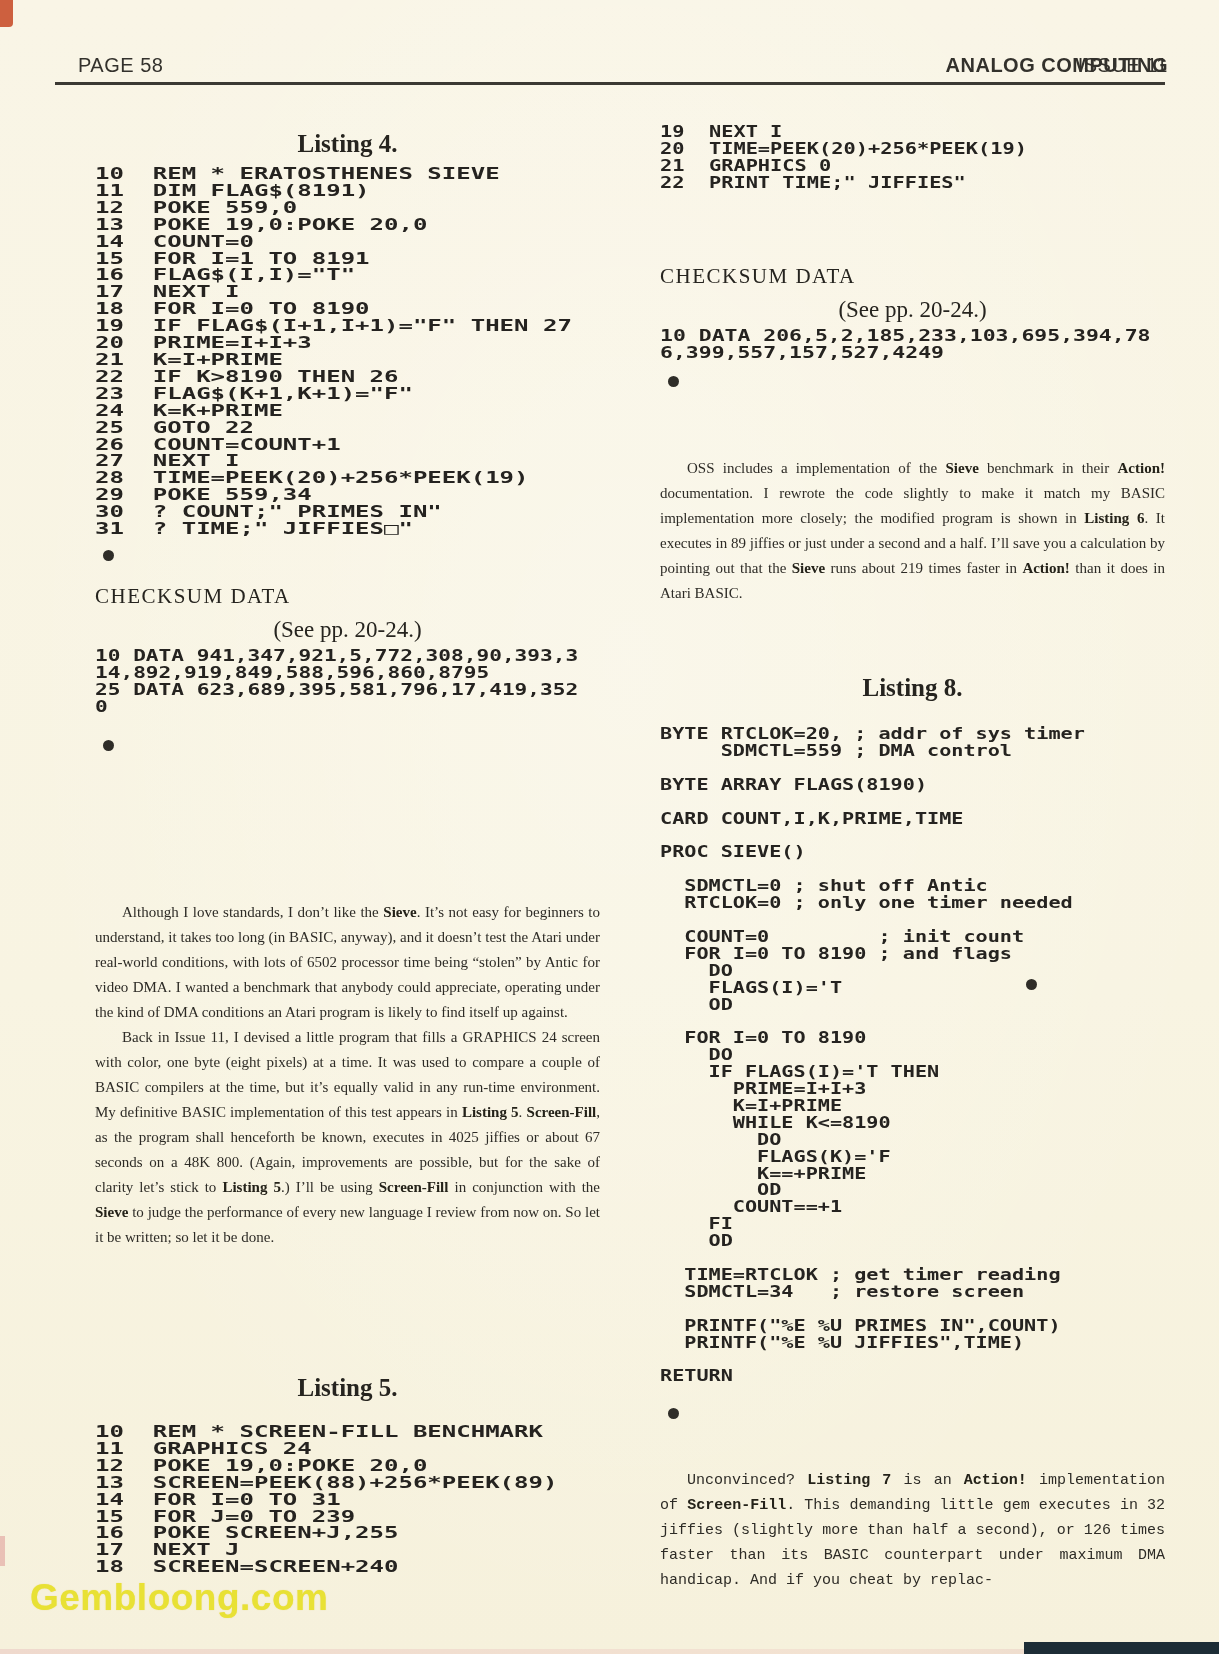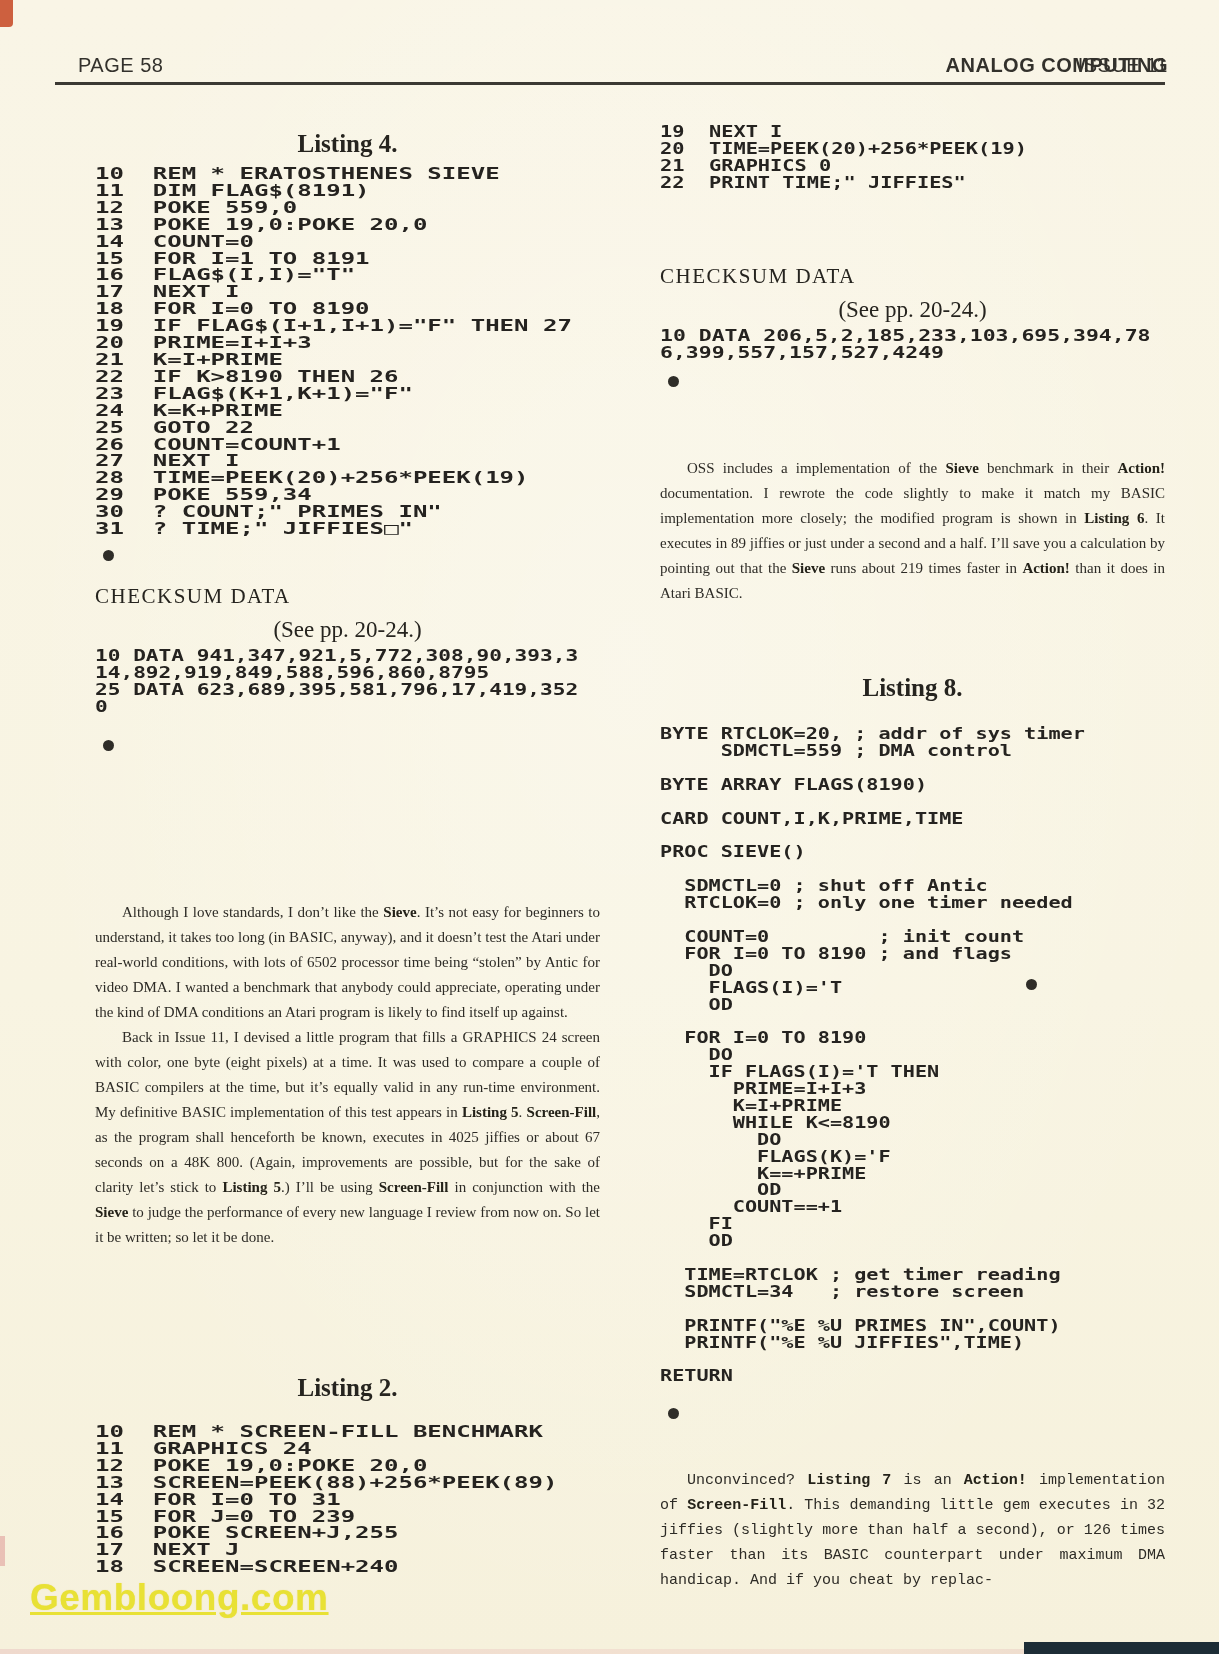--- a/index.html
+++ b/index.html
@@ -55,21 +55,21 @@
   }
   .body-text b{color:#242219;}
   
   .dot{width:11px;height:11px;border-radius:50%;background:#2f2d28;}
   .sep{position:absolute;left:8px;}
   .code-dot{position:absolute;width:11px;height:11px;border-radius:50%;background:#2f2d28;}
   .watermark{
     position:absolute;left:30px;top:1577px;
     font-family:"Liberation Sans", sans-serif;
     font-weight:bold;font-size:37px;letter-spacing:.5px;
-    color:#e8e135;text-shadow:0 0 1px rgba(232,200,40,.5);text-decoration:underline;
+    color:#e8e135;text-shadow:0 0 1px rgba(232,200,40,.5);
   }
   .scan-mark-tl{position:absolute;left:0;top:0;width:13px;height:27px;background:#c8502c;border-radius:0 0 4px 0;opacity:.9;}
   .scan-smudge-left{position:absolute;left:0;top:1536px;width:5px;height:30px;background:#e6b4ac;opacity:.8;}
   .scan-edge-bottom{position:absolute;left:0;right:0;bottom:0;height:5px;background:linear-gradient(90deg,#efd9cd,#f3e3d2 70%,#e9d5c8);}
   .scan-bar-br{position:absolute;right:0;bottom:0;width:232px;height:12px;background:#1d2d36;}
 </style>
 </head>
 <body>
 
 <div class="page">
@@ -118,21 +118,21 @@
 25 DATA 623,689,395,581,796,17,419,352
 0</pre>
 
     <div class="dot sep" style="top:628px;"></div>
 
     <div class="blk body-text" style="top:744px;margin-top:44px;">
       <p>Although I love standards, I don’t like the <b>Sieve</b>. It’s not easy for beginners to understand, it takes too long (in BASIC, anyway), and it doesn’t test the Atari under real-world conditions, with lots of 6502 processor time being “stolen” by Antic for video DMA. I wanted a benchmark that anybody could appreciate, operating under the kind of DMA conditions an Atari program is likely to find itself up against.</p>
       <p>Back in Issue 11, I devised a little program that fills a GRAPHICS 24 screen with color, one byte (eight pixels) at a time. It was used to compare a couple of BASIC compilers at the time, but it’s equally valid in any run-time environment. My definitive BASIC implementation of this test appears in <b>Listing 5</b>. <b>Screen-Fill</b>, as the program shall henceforth be known, executes in 4025 jiffies or about 67 seconds on a 48K 800. (Again, improvements are possible, but for the sake of clarity let’s stick to <b>Listing 5</b>.) I’ll be using <b>Screen-Fill</b> in conjunction with the <b>Sieve</b> to judge the performance of every new language I review from now on. So let it be written; so let it be done.</p>
     </div>
 
-    <div class="blk listing-title" style="top:1262px;">Listing 2.</div>
+    <div class="blk listing-title" style="top:1262px;">Listing 5.</div>
 
     <pre class="code sx150 blk" style="top:1312px;">10  REM * SCREEN-FILL BENCHMARK
 11  GRAPHICS 24
 12  POKE 19,0:POKE 20,0
 13  SCREEN=PEEK(88)+256*PEEK(89)
 14  FOR I=0 TO 31
 15  FOR J=0 TO 239
 16  POKE SCREEN+J,255
 17  NEXT J
 18  SCREEN=SCREEN+240</pre>

